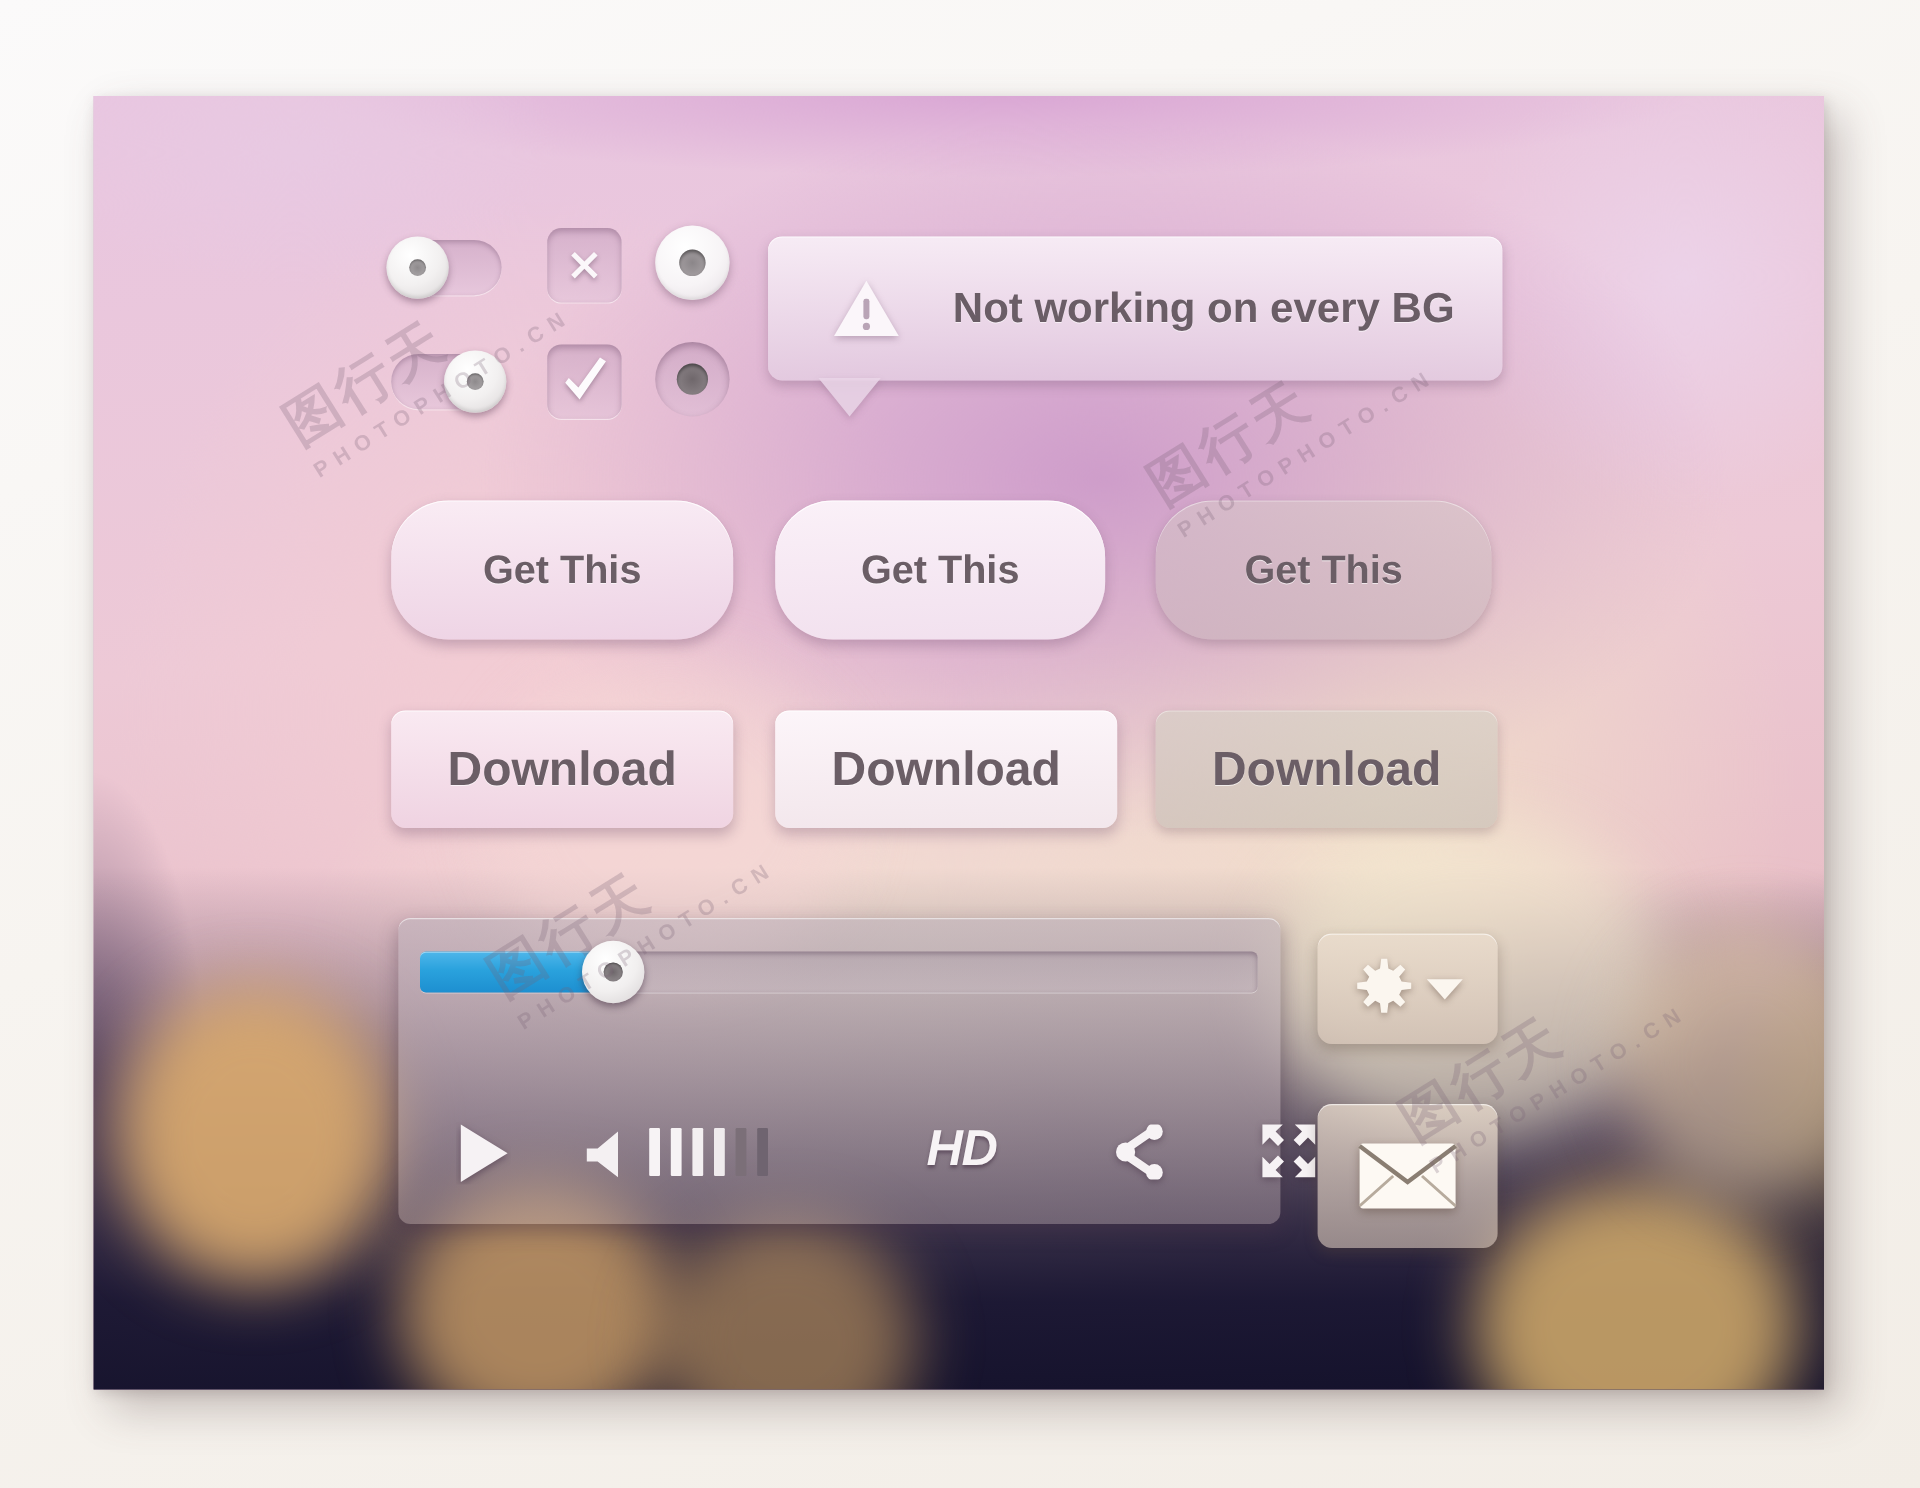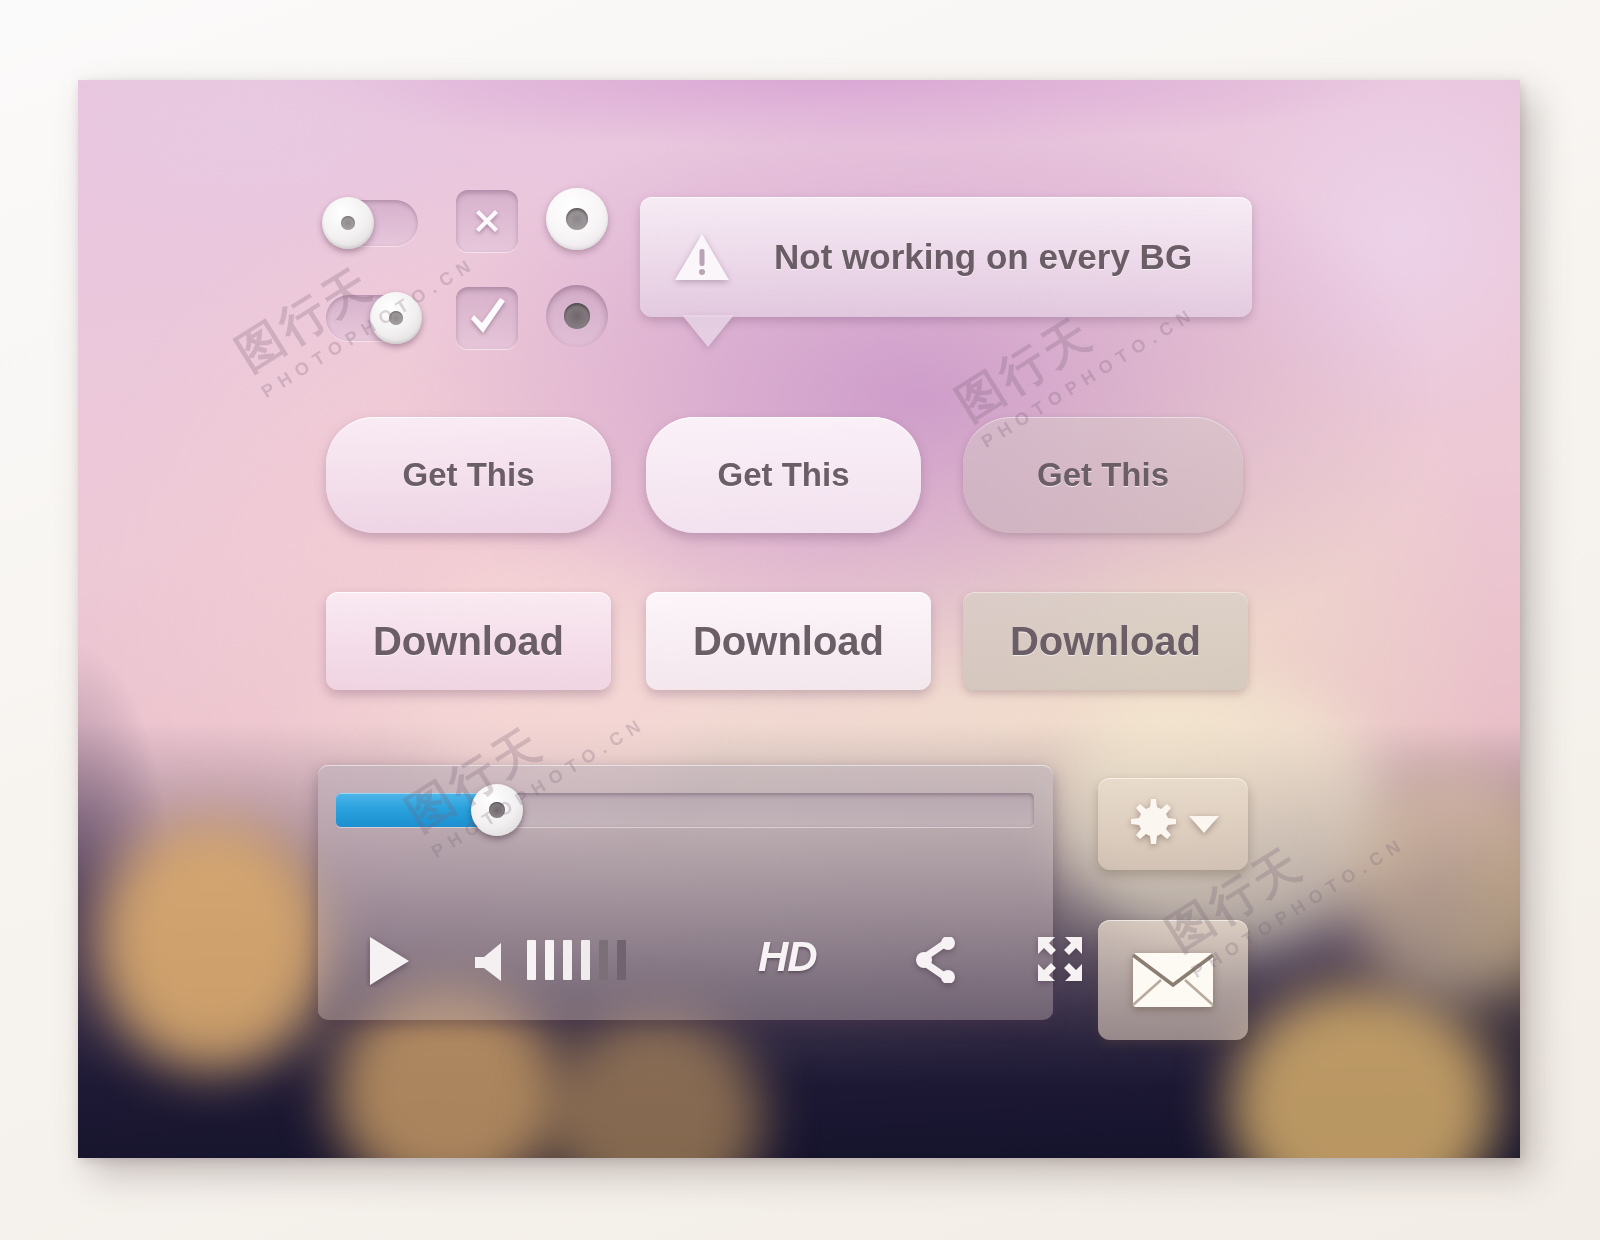--- a/index.html
+++ b/index.html
@@ -74,21 +74,21 @@
     box-shadow:inset 0 3px 6px rgba(110,75,105,.45);}
   .dot{width:22px;height:22px;border-radius:50%;
     background:radial-gradient(circle,#8b8689 0%,#a6a0a3 85%);
     box-shadow:inset 0 2px 3px rgba(0,0,0,.45);}
   .radio.off .dot{width:26px;height:26px;background:radial-gradient(circle,#6f676b 0%,#8d8589 90%);}
 
   
   .tip{width:612px;height:120px;border-radius:12px;
     background:linear-gradient(to bottom,rgba(248,239,247,.92),rgba(228,206,226,.80));
     box-shadow:0 4px 10px rgba(110,75,105,.30),inset 0 1px 0 rgba(255,255,255,.75);
-    display:flex;align-items:center;padding-left:34px;box-sizing:border-box;}
+    display:flex;align-items:center;padding-left:54px;box-sizing:border-box;}
   .tip-arrow{position:absolute;left:42px;bottom:-30px;width:0;height:0;
     border-left:26px solid transparent;border-right:26px solid transparent;
     border-top:32px solid rgba(233,213,231,.88);
     filter:drop-shadow(0 3px 3px rgba(110,75,105,.28));}
   .tip-text{font-size:35px;color:#6a5d66;font-weight:bold;margin-left:44px;
     text-shadow:0 1px 0 rgba(255,255,255,.6);}
 
   
   .pill{height:116px;border-radius:48px;display:flex;align-items:center;justify-content:center;
     font-size:33px;font-weight:bold;color:#6b5e66;text-shadow:0 1px 0 rgba(255,255,255,.65);}
@@ -197,21 +197,21 @@
   </div>
 
   <div class="ctl pill a" style="left:248px;top:337px;">Get This</div>
   <div class="ctl pill b" style="left:568px;top:337px;">Get This</div>
   <div class="ctl pill c" style="left:885px;top:337px;">Get This</div>
 
   <div class="ctl rect a" style="left:248px;top:512px;">Download</div>
   <div class="ctl rect b" style="left:568px;top:512px;">Download</div>
   <div class="ctl rect c" style="left:885px;top:512px;">Download</div>
 
-  <div class="ctl player" style="left:240px;top:685px;">
+  <div class="ctl player" style="left:254px;top:685px;">
     <div class="track">
       <div class="fill" id="pfill" style="width: 161px;"></div>
       <div class="handle" id="phandle" style="left: 135px;"></div>
     </div>
 
     <div class="pctl" style="left:48px;top:170px;">
       <svg width="46" height="52" viewBox="0 0 46 52">
         <path d="M4 2 L43 26 L4 50 Z" fill="#f6f2f4" style="filter:drop-shadow(0 2px 3px rgba(60,40,60,.5));"></path>
       </svg>
     </div>

